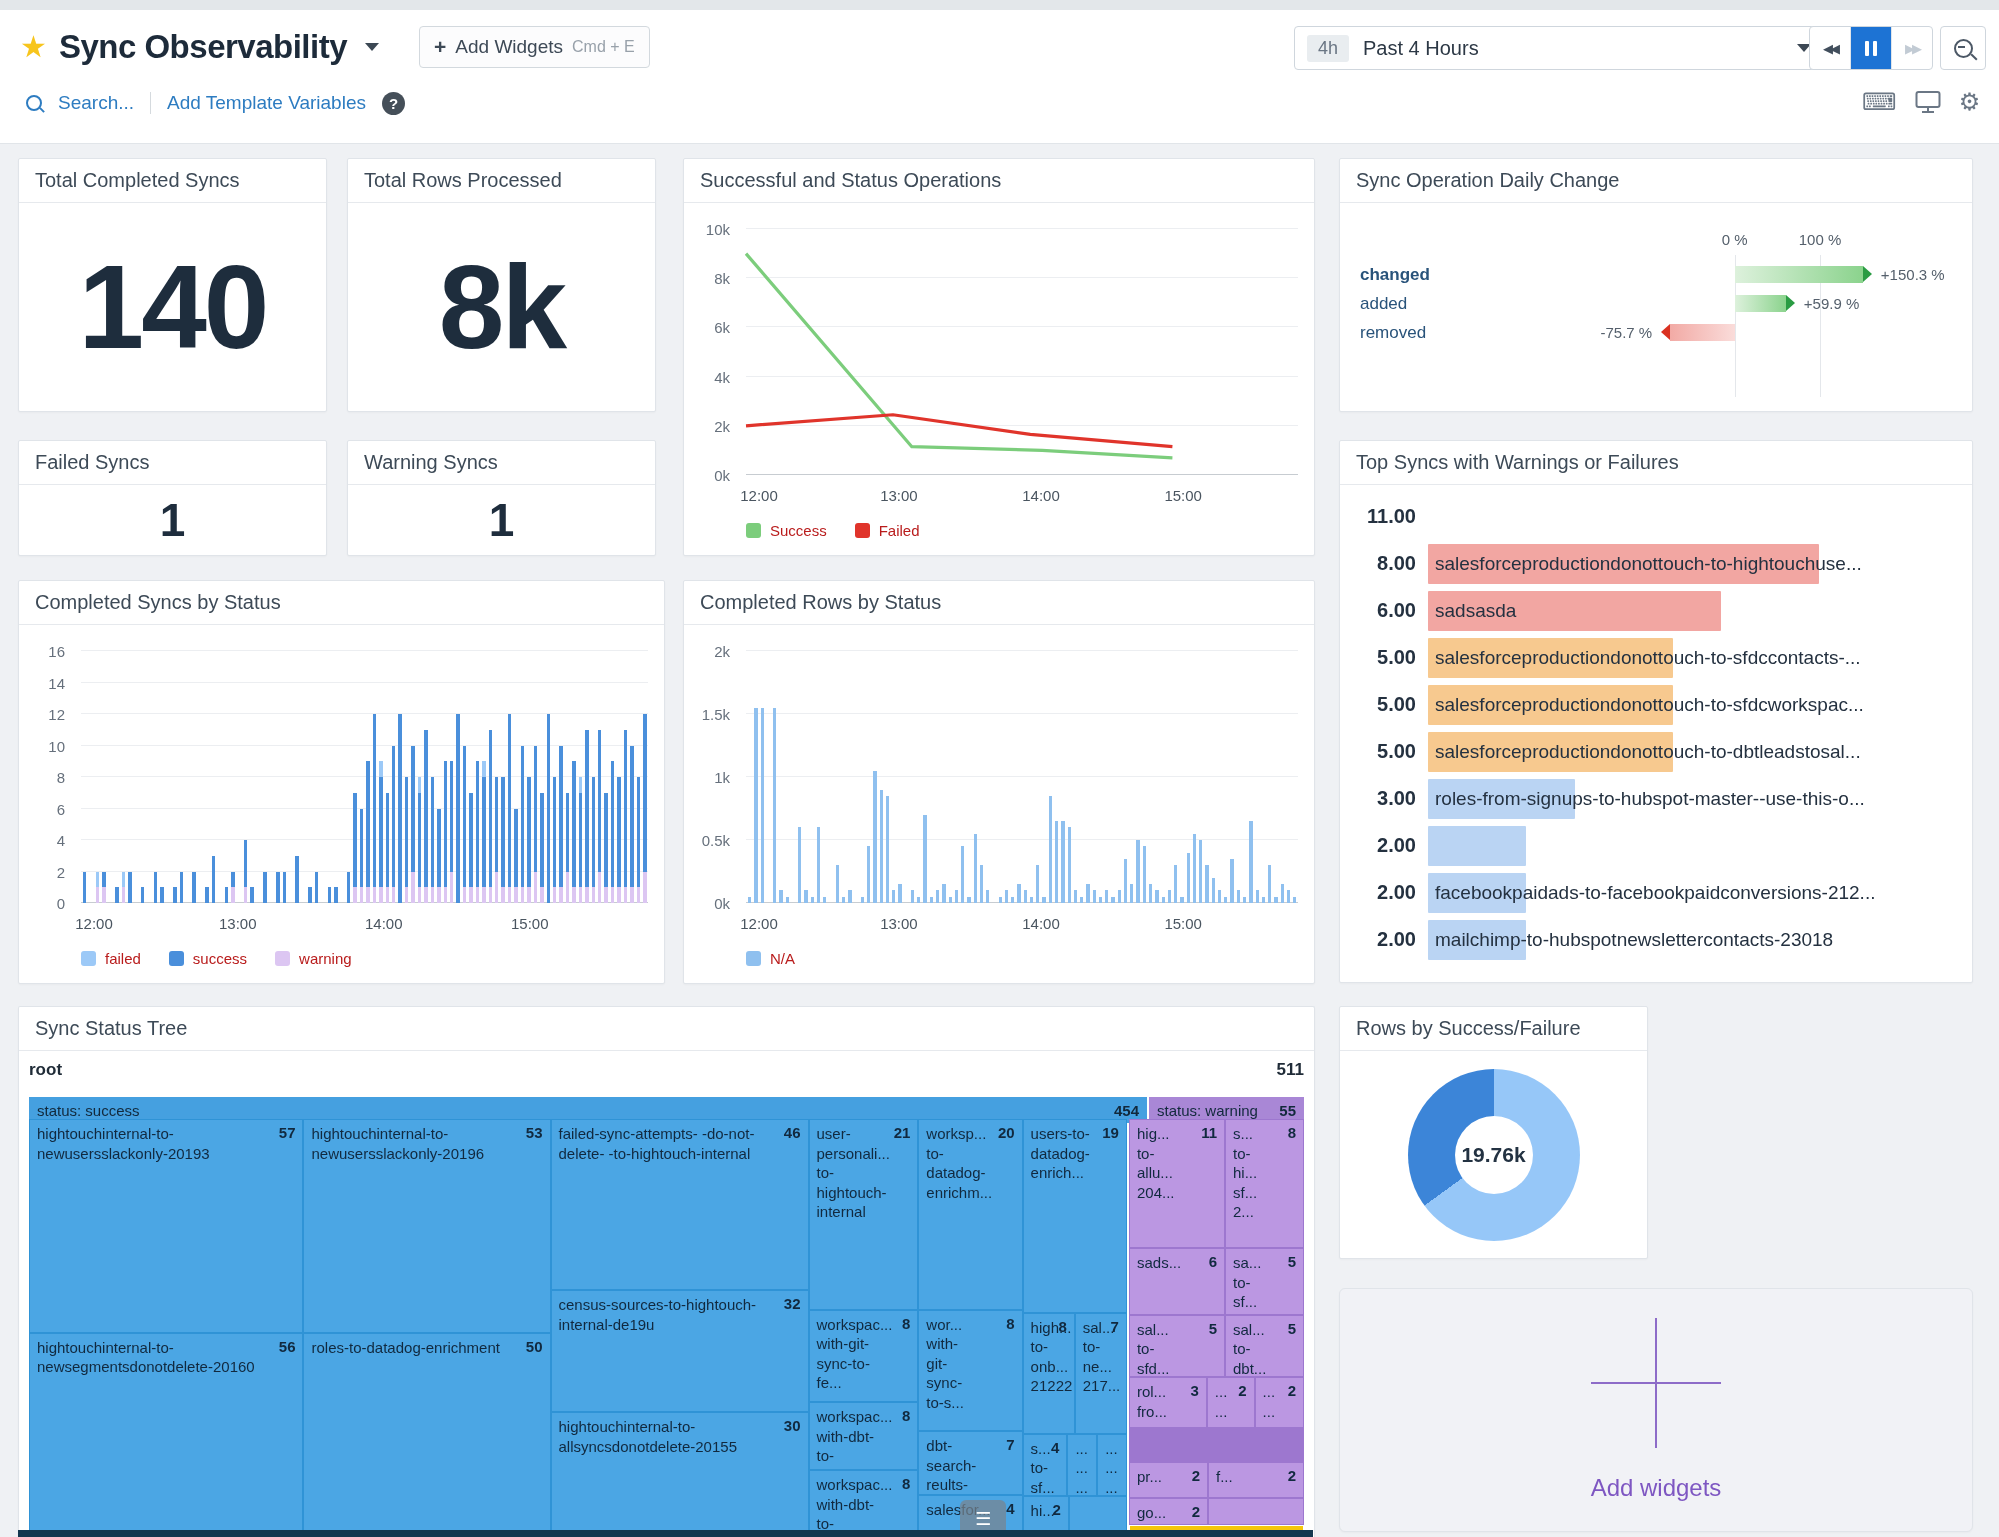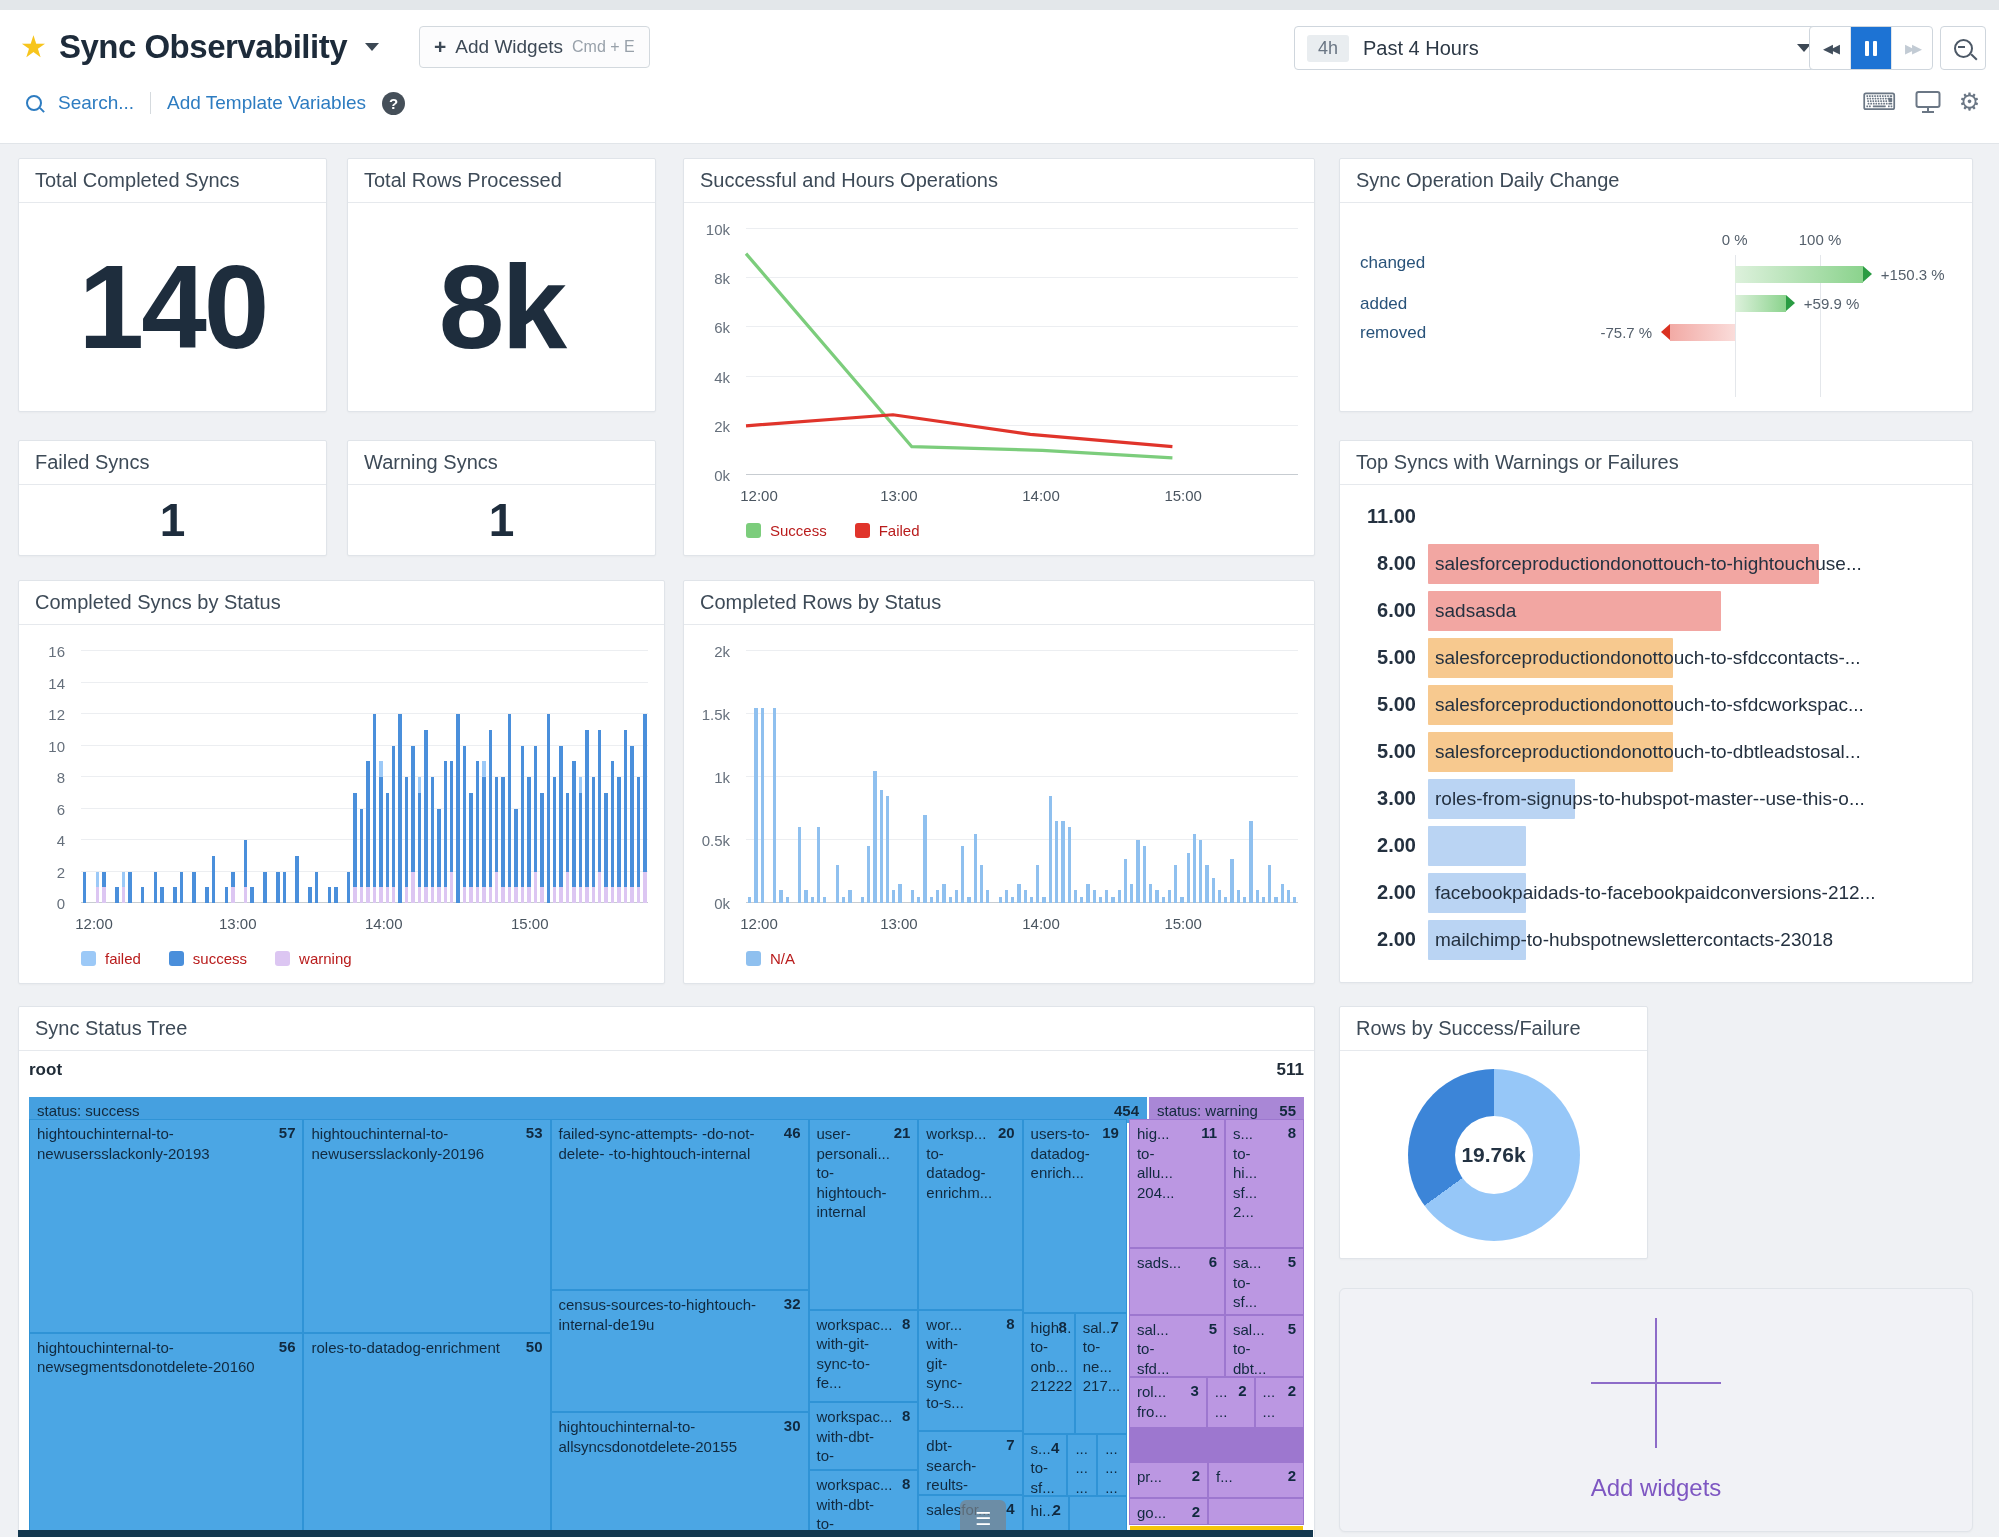--- a/index.html
+++ b/index.html
@@ -198,21 +198,21 @@
 <div class="card" id="card-failed">
   <div class="card-title">Failed Syncs</div>
   <div class="small-number">1</div>
 </div>
 <div class="card" id="card-warning">
   <div class="card-title">Warning Syncs</div>
   <div class="small-number">1</div>
 </div>
 
 <div class="card" id="card-operations">
-  <div class="card-title">Successful and Hours Operations</div>
+  <div class="card-title">Successful and Status Operations</div>
   <div class="chart-body" id="operations">
     <div class="ylabels">
         <div class="ytick" style="bottom: 0%;">0k</div>
         <div class="ytick" style="bottom: 20%;">2k</div>
         <div class="ytick" style="bottom: 40%;">4k</div>
         <div class="ytick" style="bottom: 60%;">6k</div>
         <div class="ytick" style="bottom: 80%;">8k</div>
         <div class="ytick" style="bottom: 100%;">10k</div>
       </div>
     <div class="plot">
@@ -246,21 +246,21 @@
   </div>
 </div>
 
 <div class="card" id="card-daily-change">
   <div class="card-title">Sync Operation Daily Change</div>
   <div id="dc-area">
       <div class="dc-grid" style="left: 63.3%;"></div>
       <div class="dc-axis" style="left: 63.3%;">0 %</div>
       <div class="dc-grid" style="left: 77.7%;"></div>
       <div class="dc-axis" style="left: 77.7%;">100 %</div>
-      <div class="dc-label" style="top: 50px;">changed</div>
+      <div class="dc-label" style="top: 62px; font-weight: bold;">changed</div>
       <div class="dc-bar pos" style="top: 63px; width: 21.6432%; left: 63.3%;"></div>
       <div class="dc-val" style="top: 62px; left: calc(84.9432% + 18px);">+150.3 %</div>
       <div class="dc-label" style="top: 91px;">added</div>
       <div class="dc-bar pos" style="top: 92px; width: 8.6256%; left: 63.3%;"></div>
       <div class="dc-val" style="top: 91px; left: calc(71.9256% + 18px);">+59.9 %</div>
       <div class="dc-label" style="top: 120px;">removed</div>
       <div class="dc-bar neg" style="top: 121px; width: 10.9008%; right: 36.7%;"></div>
       <div class="dc-val" style="top: 120px; right: calc(47.6008% + 18px);">-75.7 %</div>
     </div>
 </div>

